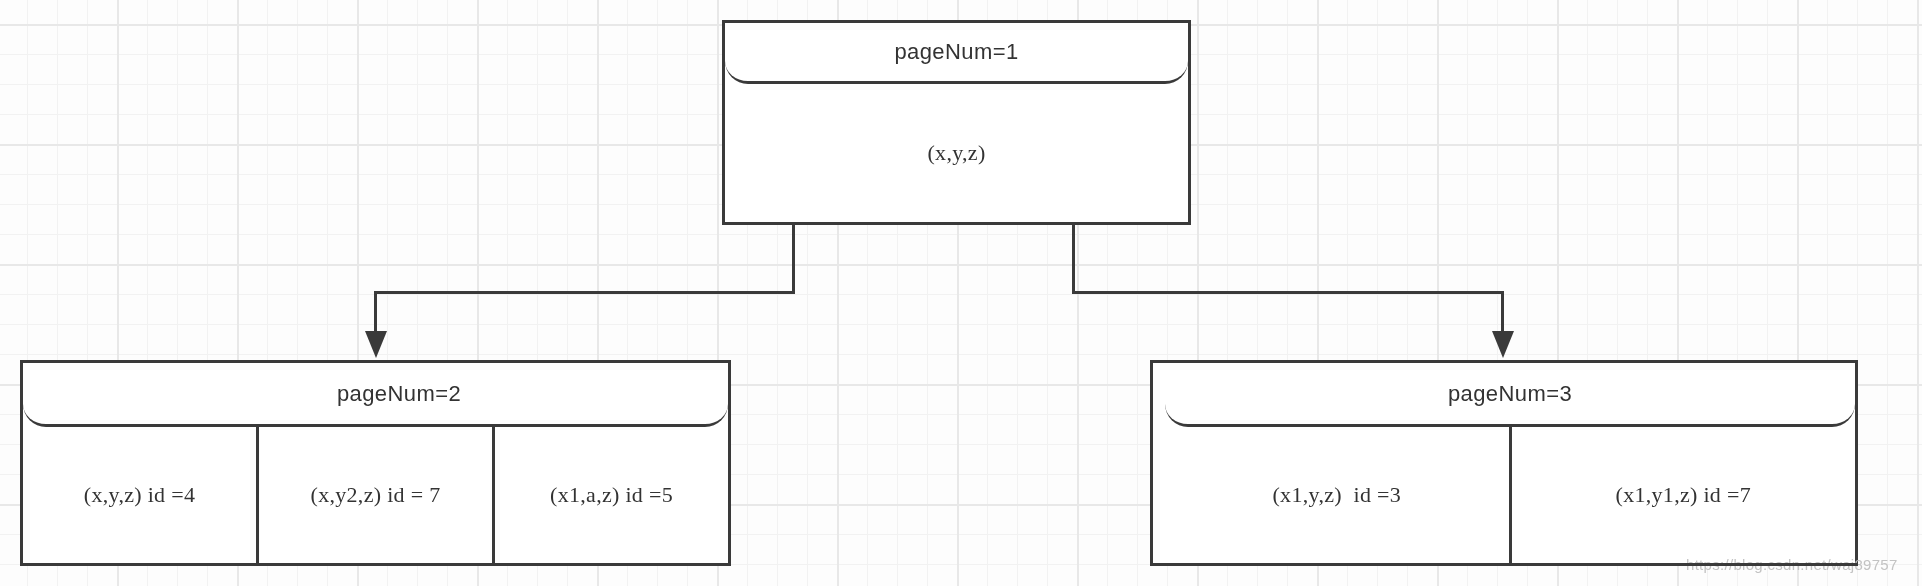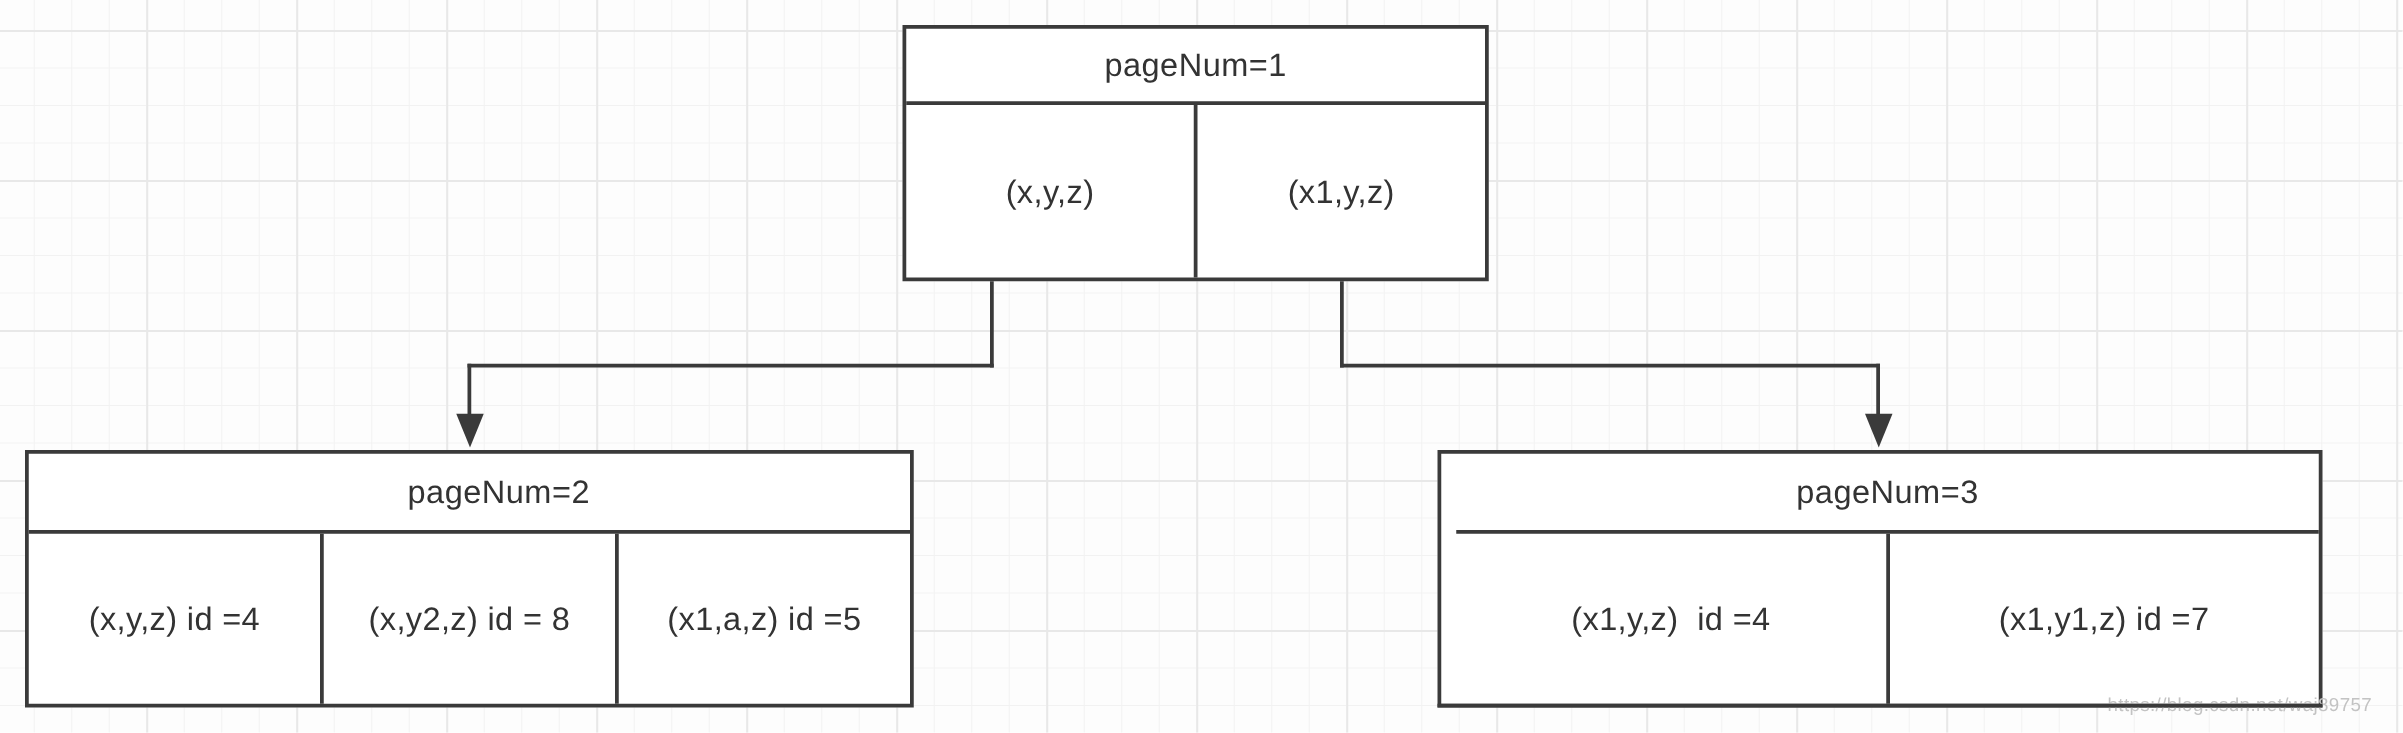--- a/index.html
+++ b/index.html
@@ -20,26 +20,26 @@
     background-position:117px 24px,117px 24px,27px 24px,27px 24px;
   }
   .node{
     position:absolute; box-sizing:border-box; background:var(--node_bg);
     border:3px solid var(--border); display:flex; flex-direction:column;
     color:var(--text); z-index:2;
   }
   .node-header{
     box-sizing:border-box; border-bottom:3px solid var(--border);
     display:flex; align-items:center; justify-content:center;
-    font-size:26px; letter-spacing:.4px; flex:0 0 auto;
+    font-size:22px; letter-spacing:.4px; flex:0 0 auto;border-radius:23px;
   }
   .node-cells{display:flex; flex:1 1 auto; min-height:0;}
   .cell{
     flex:1 1 0; display:flex; align-items:center; justify-content:center;
-    font-size:26px; letter-spacing:.3px; white-space:pre;
+    font-size:22px; letter-spacing:.3px; white-space:pre;font-family:Liberation Serif, serif;
   }
   .cell + .cell{border-left:3px solid var(--border);}
   .seg{position:absolute; background:var(--border); z-index:1;}
   .arrowhead{
     position:absolute; width:0; height:0; z-index:1;
     border-left:11px solid transparent; border-right:11px solid transparent;
     border-top:27px solid var(--border);
   }
   .watermark{
     position:absolute; font-size:15px; letter-spacing:.3px;
@@ -63,37 +63,36 @@
     <div class="seg" style="left:1072px;top:224px;width:3px;height:70px;"></div>
     <div class="seg" style="left:1072px;top:291px;width:432px;height:3px;"></div>
     <div class="seg" style="left:1501px;top:291px;width:3px;height:44px;"></div>
     <div class="arrowhead" style="left:1492px;top:331px;"></div>
   </div>
 
   <div class="node" style="left:722px;top:20px;width:469px;height:205px;">
     <div class="node-header" style="height:61px;">pageNum=1</div>
     <div class="node-cells">
       <div class="cell">(x,y,z)</div>
-      <div class="cell">(x1,y,z)</div>
     </div>
   </div>
 
   <div class="node" style="left:20px;top:360px;width:711px;height:206px;">
     <div class="node-header" style="height:64px;padding-left:47px;">pageNum=2</div>
     <div class="node-cells">
       <div class="cell">(x,y,z) id =4</div>
-      <div class="cell">(x,y2,z) id = 8</div>
+      <div class="cell">(x,y2,z) id = 7</div>
       <div class="cell">(x1,a,z) id =5</div>
     </div>
   </div>
 
   <div class="node" style="left:1150px;top:360px;width:708px;height:206px;padding-left:12px;">
     <div class="node-header" style="height:64px;">pageNum=3</div>
     <div class="node-cells">
-      <div class="cell">(x1,y,z)  id =4</div>
+      <div class="cell">(x1,y,z)  id =3</div>
       <div class="cell">(x1,y1,z) id =7</div>
     </div>
   </div>
 
   <div class="watermark" style="left:1686px;top:556px;">https://blog.csdn.net/waj89757</div>
   <div class="border-overlay" style="left:1150px;top:563px;width:708px;height:3px;"></div>
 
 </div>
 
 </body></html>

